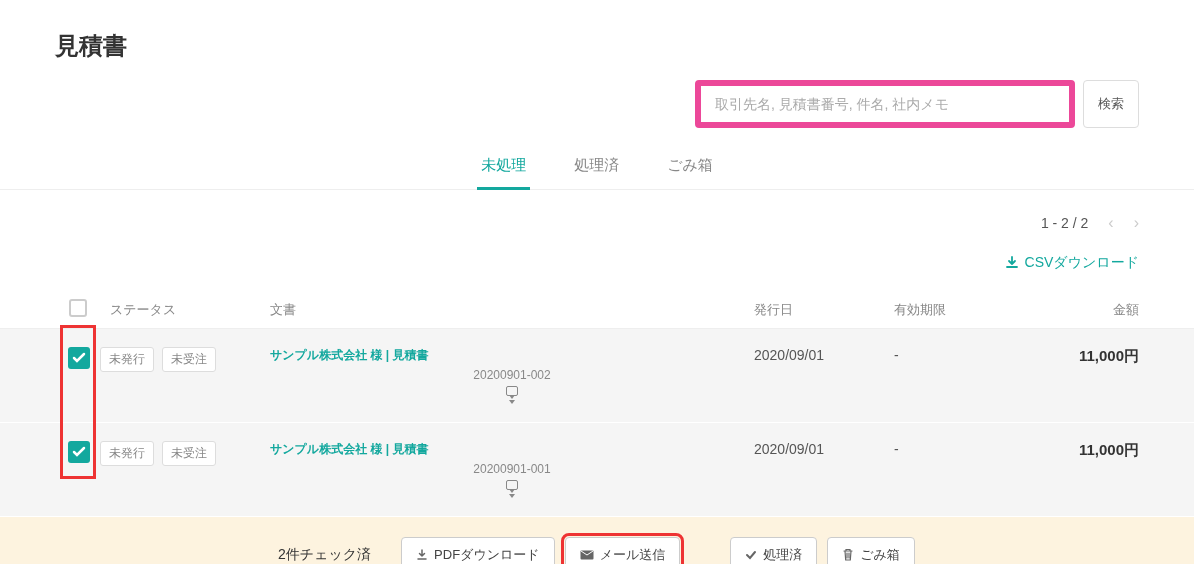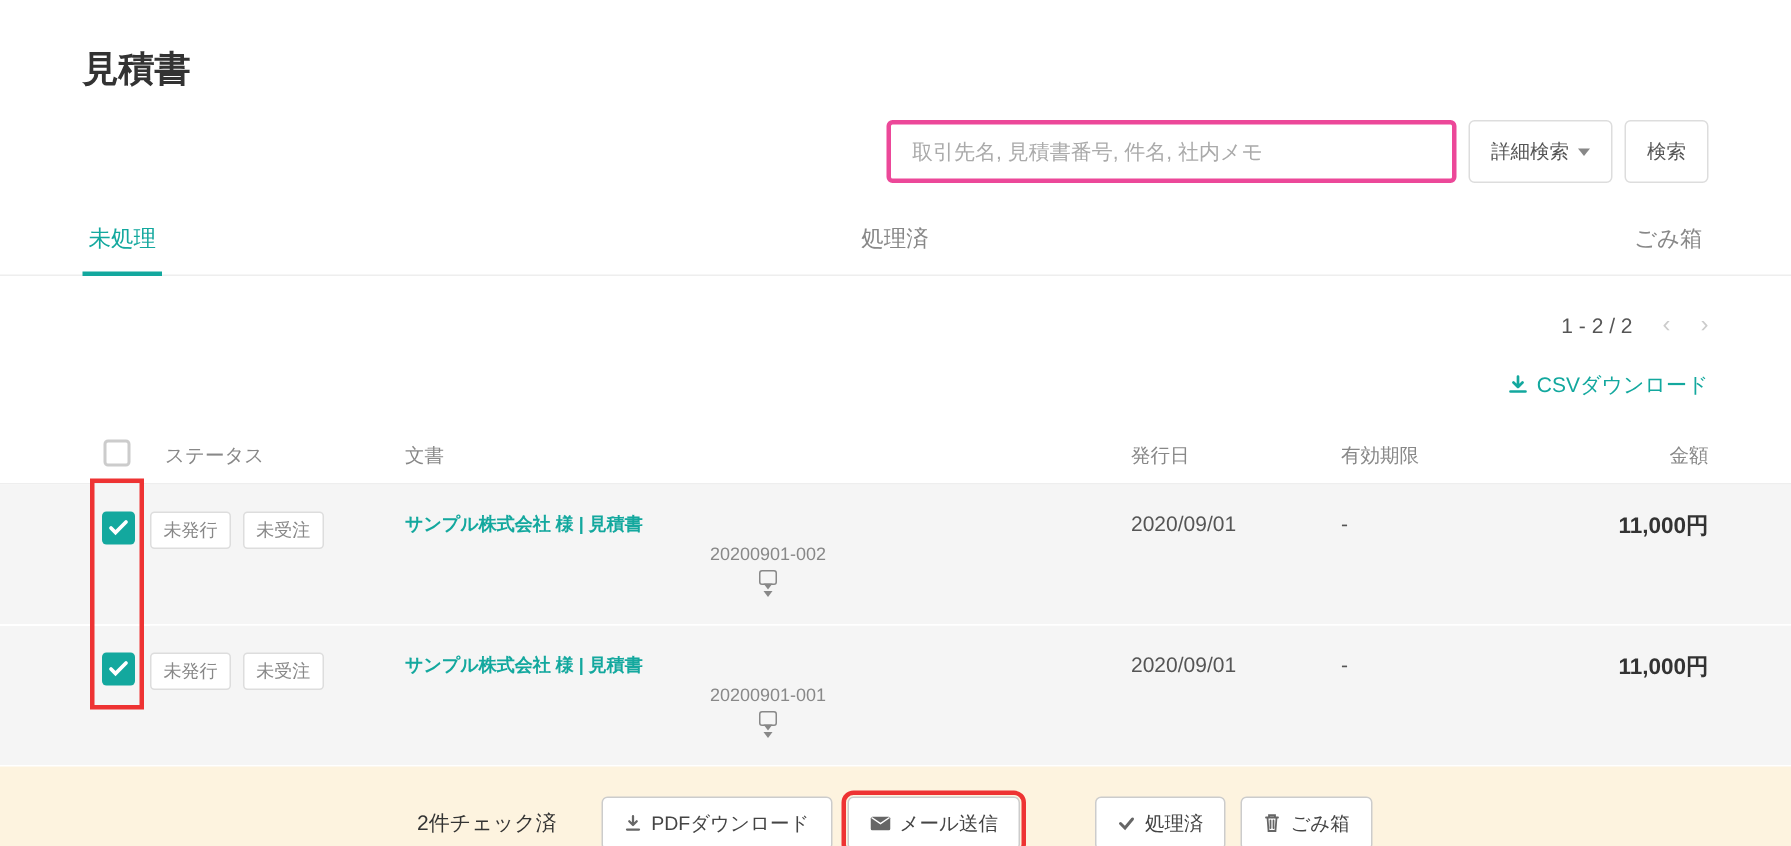--- a/index.html
+++ b/index.html
@@ -36,21 +36,21 @@
     }
     .search-row {
       display: flex;
       justify-content: flex-end;
       padding: 0 55px 16px;
       gap: 8px;
     }
     .search-input {
       width: 380px;
       padding: 10px 14px;
-      border: 3px solid #ec4899;
+      border: 6px solid #ec4899;
       border-radius: 4px;
       font-size: 14px;
       color: #555;
     }
     .search-input::placeholder { color: #aaa; }
     .adv-search-btn {
       border: 1px solid #ddd;
       background: #fff;
       padding: 10px 14px;
       border-radius: 4px;
@@ -71,21 +71,21 @@
       cursor: pointer;
     }
     .caret-down {
       width: 0; height: 0;
       border-left: 4px solid transparent;
       border-right: 4px solid transparent;
       border-top: 5px solid #888;
     }
     .tabs {
       display: flex;
-      justify-content: space-between;
+      justify-content: center;
       padding: 0 55px;
       border-bottom: 1px solid #eee;
       gap: 40px;
     }
     .tab {
       padding: 12px 4px;
       font-size: 15px;
       color: #888;
       cursor: pointer;
       border-bottom: 3px solid transparent;
@@ -258,24 +258,20 @@
 <body>
 
 <div class="container">
 
   <div class="header">
     <h1 class="page-title">見積書</h1>
   </div>
 
   <div class="search-row">
     <input class="search-input" placeholder="取引先名, 見積書番号, 件名, 社内メモ" style="">
-    <button class="adv-search-btn">
-      <span>詳細検索</span>
-      <span class="caret-down"></span>
-    </button>
     <button class="search-btn">検索</button>
   </div>
 
   <div class="tabs">
     <div class="tab active">未処理</div>
     <div class="tab">処理済</div>
     <div class="tab">ごみ箱</div>
   </div>
 
   <div class="meta-row">

